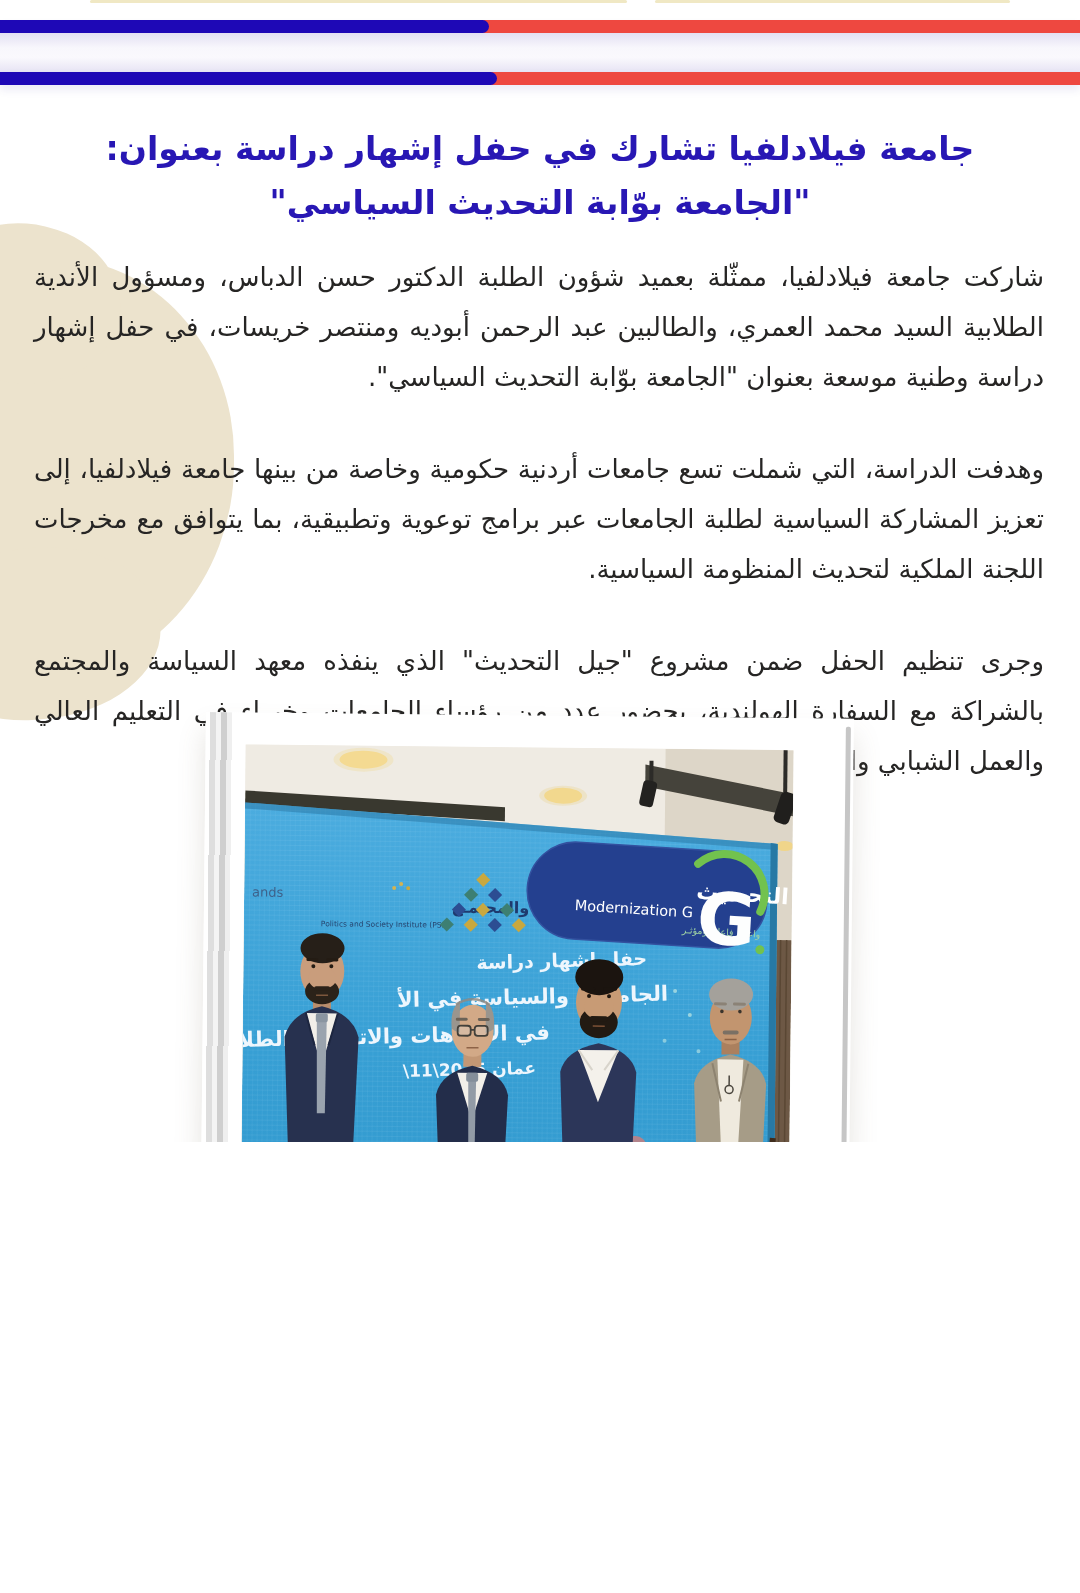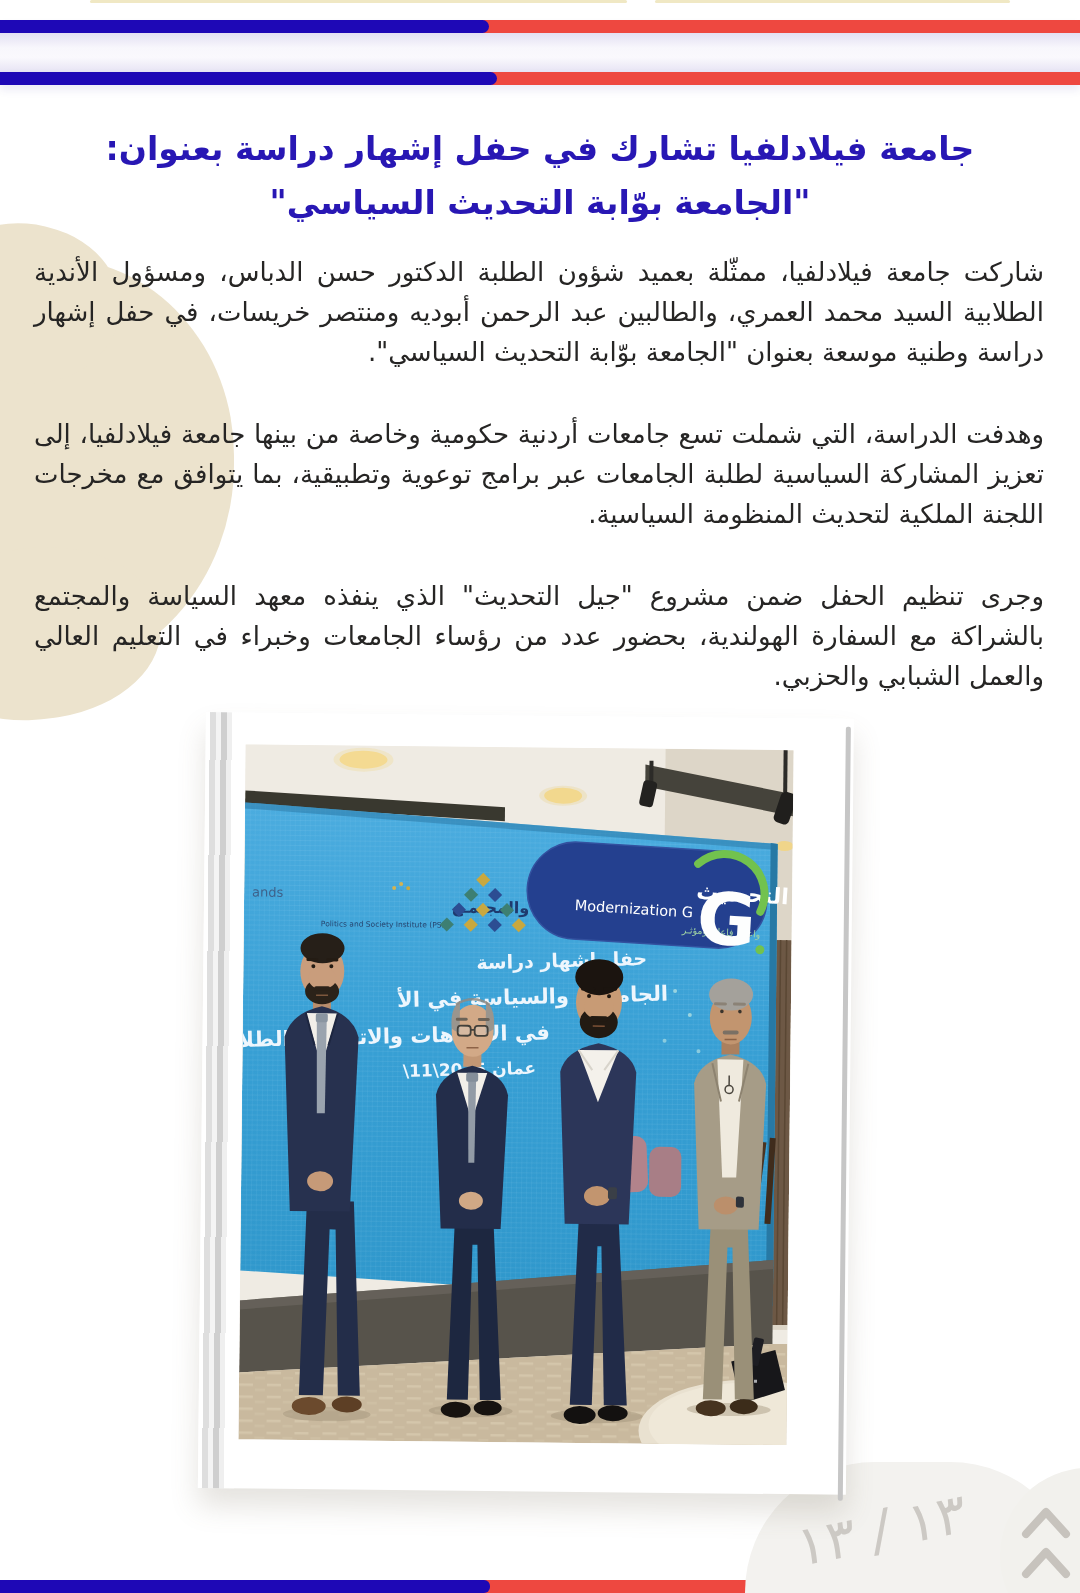--- a/index.html
+++ b/index.html
@@ -1,16 +1,16 @@
 <!DOCTYPE html>
 <html><head>
 <meta charset="utf-8">
 <style>
   html,body{margin:0;padding:0;background:#ffffff;}
-  .page{position:relative;width:1080px;height:1593px;background:#ffffff;overflow:hidden;
+  .page{position:relative;width:1080px;height:1142px;background:#ffffff;overflow:hidden;
         font-family:"DejaVu Sans",sans-serif;}
   
   .hairline{position:absolute;top:0;height:3px;background:#f0e8c4;border-radius:2px;}
   .hl1{left:90px;width:537px;}
   .hl2{left:655px;width:355px;}
   
   .flagbar{position:absolute;left:0;width:100%;height:13px;background:#ee4840;}
   .flagbar .blue{position:absolute;left:0;top:0;height:100%;background:#1e08b6;border-radius:0 7px 7px 0;}
   .bar1{top:20px;box-shadow:0 6px 9px rgba(70,60,170,0.14);}
   .bar1 .blue{width:489px;}
@@ -27,21 +27,21 @@
   .blob{position:absolute;background:#ece3cd;z-index:1;}
   .blob-main{left:-148px;top:258px;width:382px;height:420px;border-radius:50% 48% 52% 50%;}
   .blob-top{left:-70px;top:224px;width:190px;height:160px;border-radius:52% 48% 55% 45%;transform:rotate(14deg);}
   .blob-bottom{left:-92px;top:548px;width:252px;height:172px;border-radius:48% 52% 46% 54%;transform:rotate(-9deg);}
   
   .blob-grey{position:absolute;background:#f3f2ef;z-index:1;}
   .bg1{left:745px;top:1462px;width:335px;height:262px;border-radius:130px;}
   .bg2{left:1000px;top:1468px;width:176px;height:176px;border-radius:50%;background:#f2f1ed;}
   
   .content{position:absolute;top:252px;right:36px;left:34px;direction:rtl;z-index:2;
-           color:#262524;font-size:26px;line-height:40px;text-align:justify;}
+           color:#262524;font-size:26px;line-height:50px;text-align:justify;}
   .content p{margin:0 0 42px 0;}
   
   .mockup{position:absolute;left:206px;top:712px;width:648px;height:776px;background:#ffffff;
           transform:rotate(0.6deg);transform-origin:top left;z-index:2;
           box-shadow:0 18px 28px rgba(110,100,80,0.18);}
   .spine{position:absolute;left:0;top:0;bottom:0;width:36px;
          background:linear-gradient(90deg,#ffffff 0 4px,#dedede 4px 10px,#f4f4f4 10px 15px,
                     #cfcfcf 15px 21px,#efefef 21px 26px,#ffffff 26px 36px);}
   .right-edge{position:absolute;right:3px;top:8px;bottom:-6px;width:5px;background:#c6c6c6;border-radius:2px;}
   .photo{position:absolute;left:40px;top:32px;width:548px;height:695px;overflow:hidden;background:#efebe3;}

